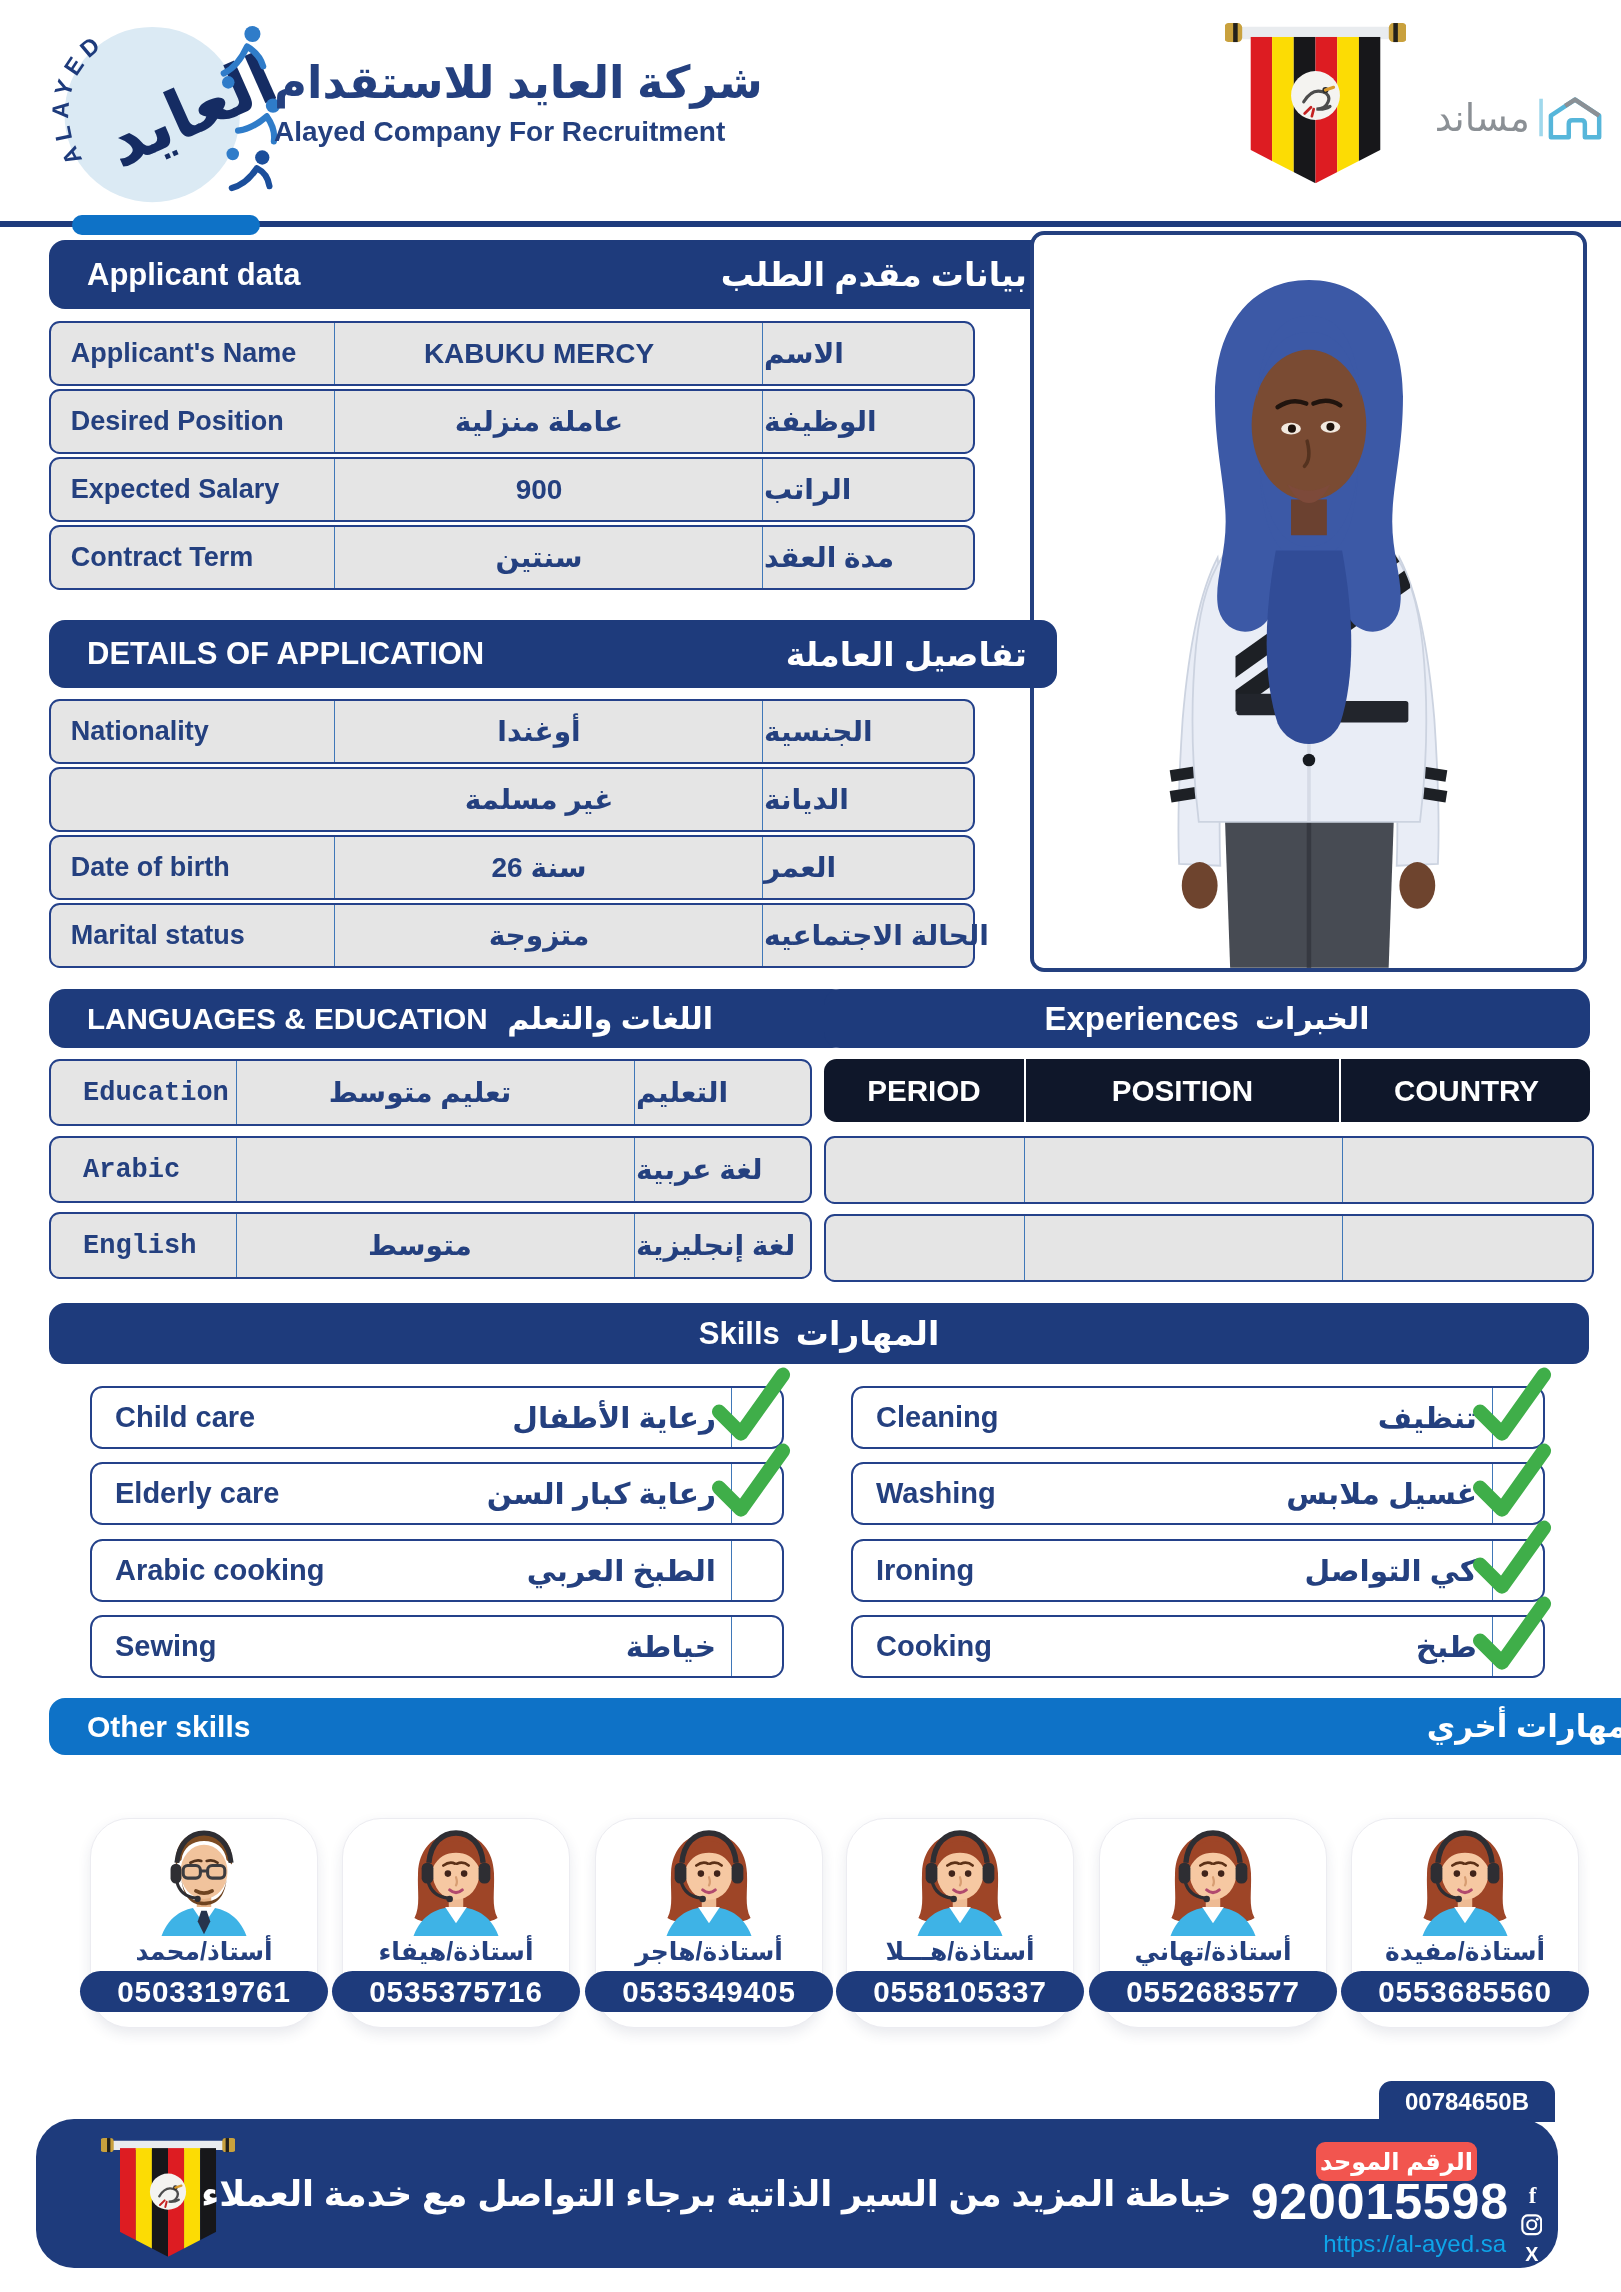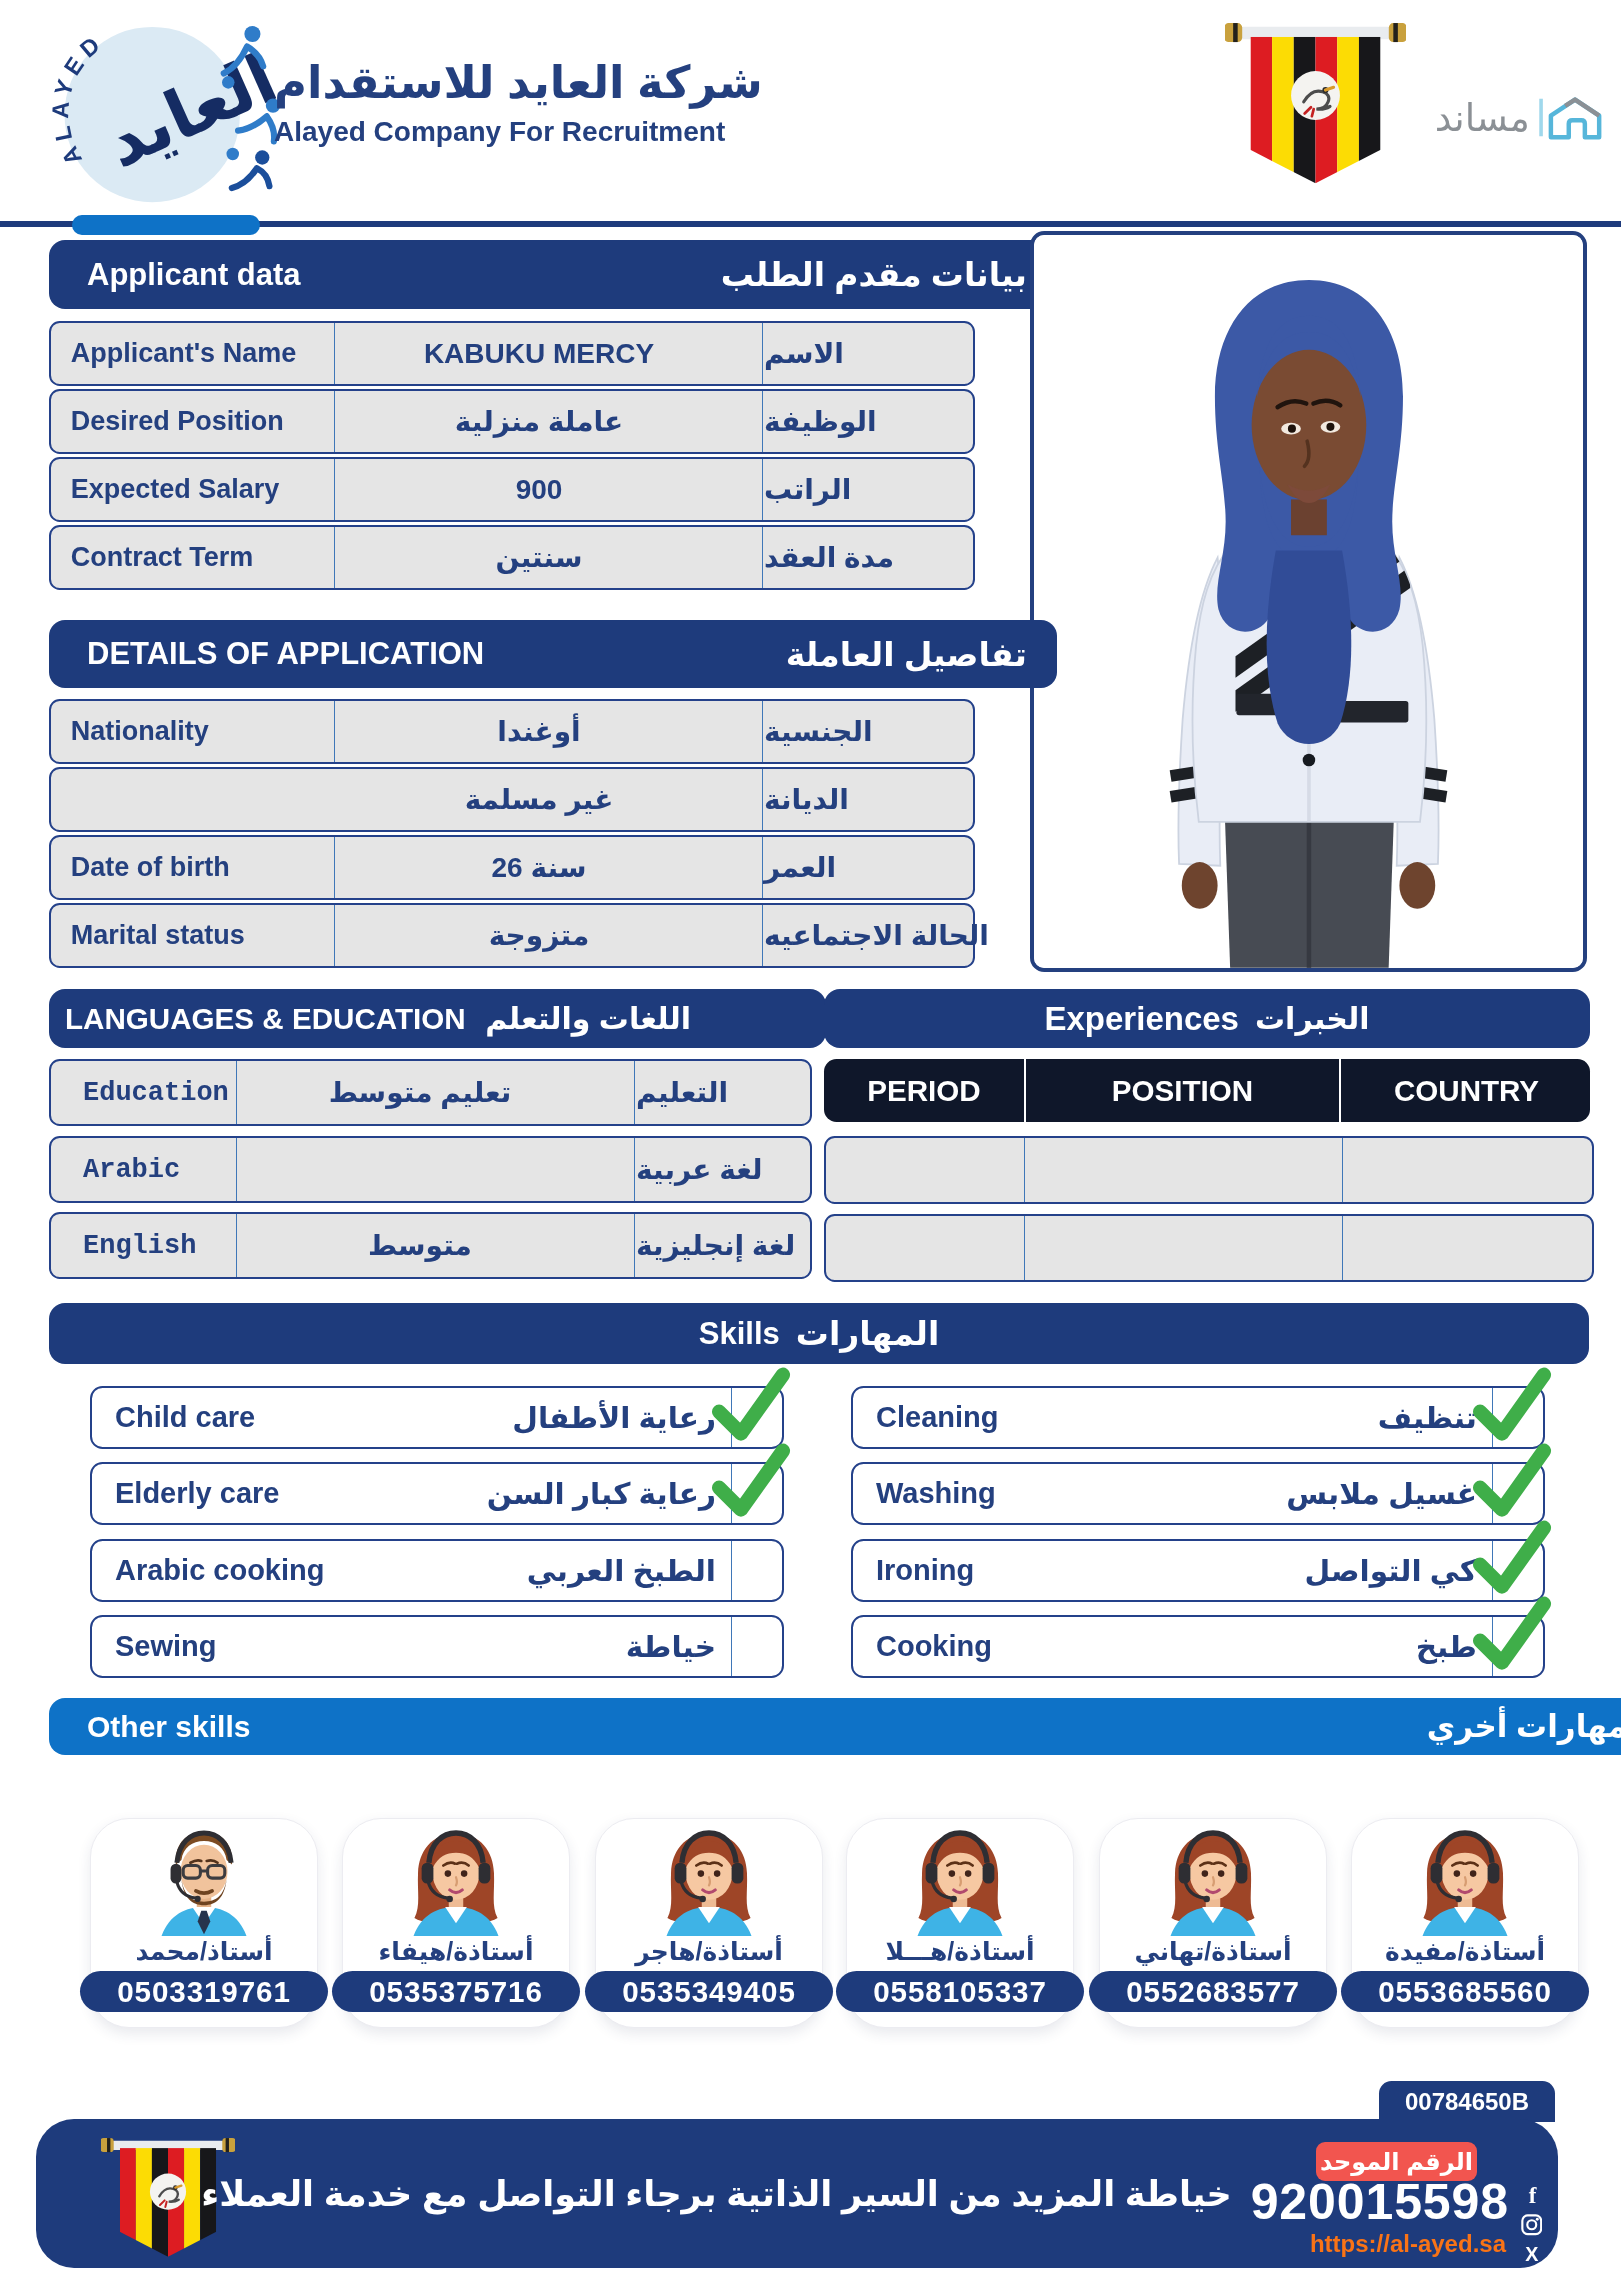--- a/index.html
+++ b/index.html
@@ -5,21 +5,21 @@
   html,body{margin:0;padding:0;background:#ffffff;}
   .page{position:relative;width:1621px;height:2293px;background:#fff;overflow:hidden;
         font-family:"Liberation Sans","DejaVu Sans",sans-serif;}
   .abs{position:absolute;}
   
   .banner{background:#1e3b7c;border-radius:16px;color:#fff;display:flex;align-items:center;font-weight:bold;}
   .banner.light{background:#0e72c7;}
   .banner .bt-en{font-size:31px;}
   .banner .bt-ar{font-size:33px;}
   .between{justify-content:space-between;padding:0 30px 0 38px;}
-  .startrow{justify-content:flex-start;gap:19.7px;padding-left:16px;}
+  .startrow{justify-content:flex-start;gap:19.7px;padding-left:38px;}
   .centerrow{justify-content:center;gap:16px;}
   
   .row3{position:absolute;background:#e5e5e5;border:2.7px solid #24418a;border-radius:10.7px;}
   .ce{position:absolute;top:0;bottom:0;display:flex;align-items:center;font-weight:bold;color:#24407f;white-space:nowrap;}
   .ce.en{left:0;width:263px;border-right:1.8px solid #3f77b8;padding-left:19.7px;font-size:27px;}
   .ce.val{left:265px;width:446px;border-right:1.8px solid #3f77b8;justify-content:center;font-size:28px;}
   .ce.ar{left:713px;right:0;justify-content:flex-end;padding-right:21.5px;font-size:28px;}
   
   .lr .ce.en{width:153px;padding-left:32px;font-family:Liberation Mono, monospace;}
   .lr .ce.val{left:155px;width:428px;}
@@ -49,21 +49,21 @@
            display:flex;align-items:center;justify-content:center;color:#fff;font-size:29.6px;font-weight:bold;letter-spacing:0.9px;}
   
   .ref-tab{position:absolute;left:1379px;top:2081px;width:176px;height:41px;background:#1e3b7c;border-radius:12.5px 12.5px 0 0;
            display:flex;align-items:center;justify-content:center;color:#fff;font-size:24px;font-weight:bold;}
   .fbar{position:absolute;left:36px;top:2119px;width:1522px;height:149px;background:#1e3b7c;border-radius:38px;}
   .f-msg{position:absolute;left:224px;right:385px;top:0;bottom:0;display:flex;align-items:center;justify-content:center;
          color:#fff;font-size:35px;font-weight:bold;white-space:nowrap;}
   .f-badge{position:absolute;right:81px;top:23px;width:161px;height:39px;background:#f2554f;border-radius:9px;
            display:flex;align-items:center;justify-content:center;color:#fff;font-size:24px;font-weight:bold;}
   .f-num{position:absolute;right:49px;top:54px;color:#fff;font-size:50px;font-weight:bold;letter-spacing:0.9px;}
-  .f-url{position:absolute;right:52px;top:111px;color:#f97316;font-size:24px;font-weight:bold;margin-left:19px;}
+  .f-url{position:absolute;right:52px;top:111px;color:#0ea5e9;font-size:24px;font-weight:normal;margin-left:19px;}
   .f-ico{position:absolute;color:#fff;font-weight:bold;}
   
   .co-ar{font-size:45px;font-weight:bold;color:#24407f;white-space:nowrap;}
   .co-en{font-size:28px;font-weight:bold;color:#24407f;margin-top:7.2px;white-space:nowrap;}
   .divider{position:absolute;left:0;right:0;top:221px;height:6.3px;background:#1e3b7c;}
   .div-pill{position:absolute;left:72px;top:215px;width:188px;height:19.7px;background:#0e72c7;border-radius:9.9px;}
   .photo-frame{position:absolute;left:1030px;top:231px;width:549px;height:733px;border:4.5px solid #24407f;
                border-radius:14.3px;background:#fff;overflow:hidden;}
 </style>
 </head>

